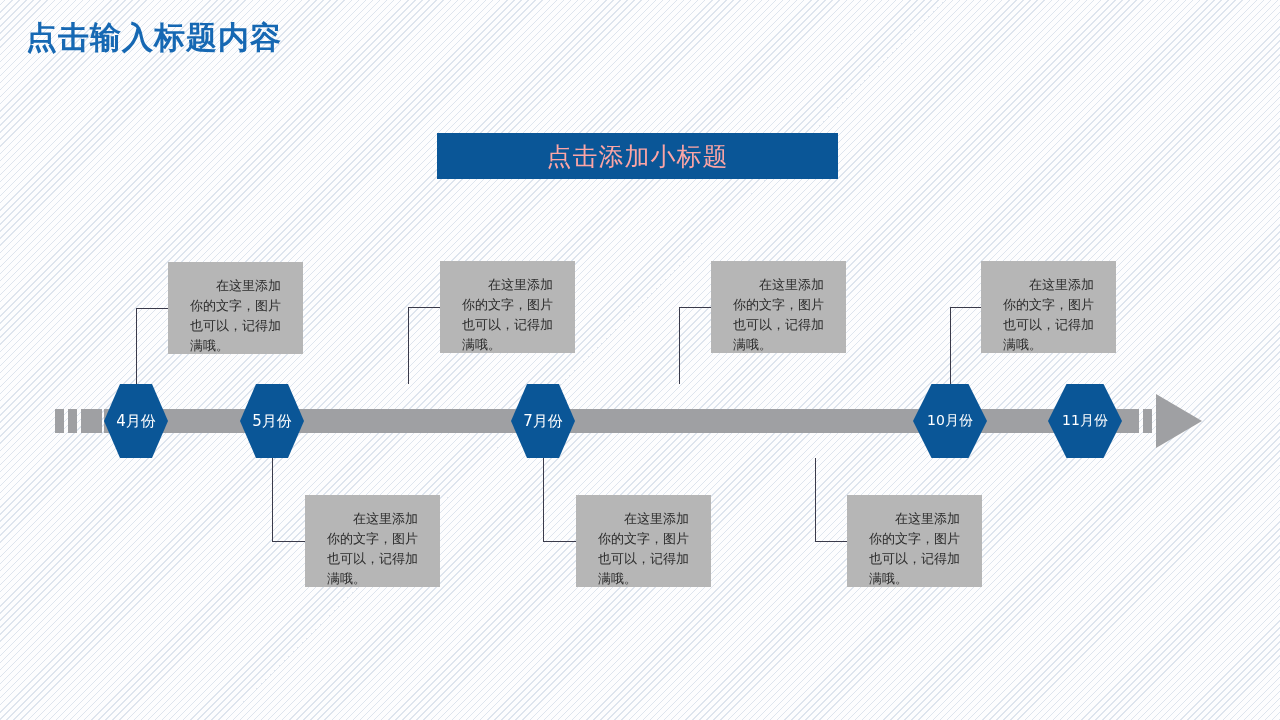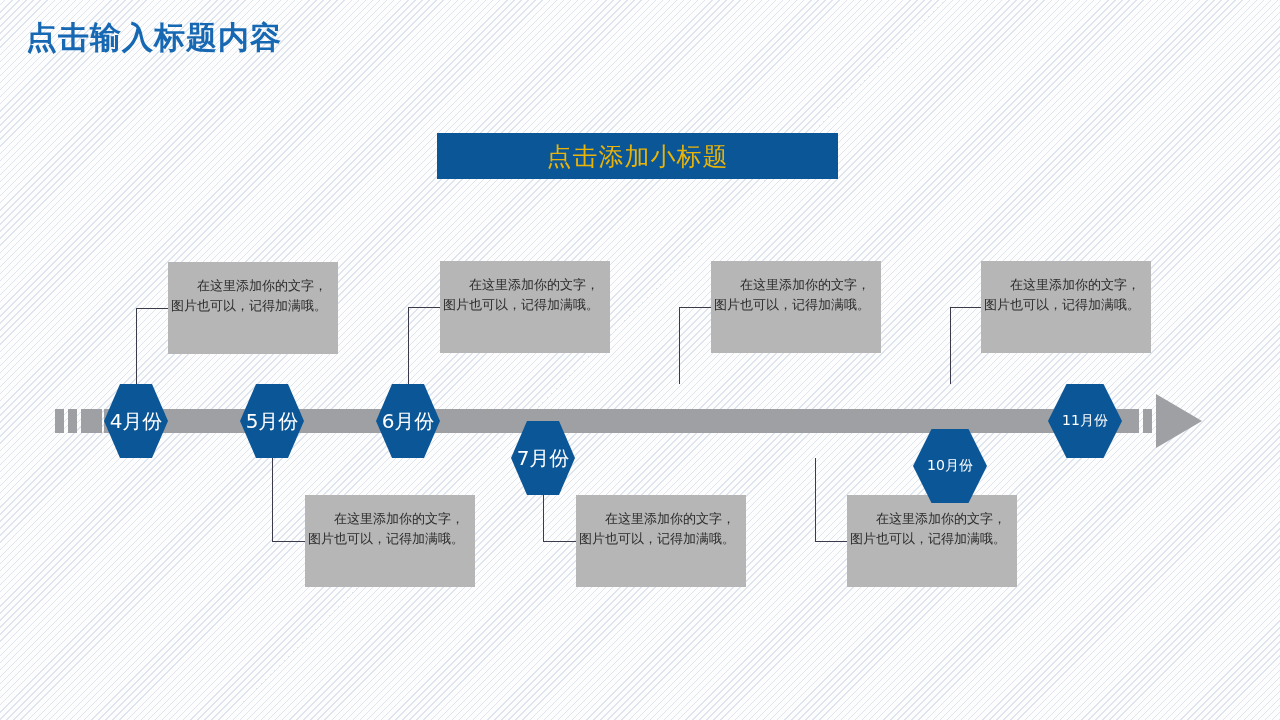--- a/index.html
+++ b/index.html
@@ -48,21 +48,21 @@
     left: 437px;
     top: 133px;
     width: 401px;
     height: 46px;
     background-color: #0a5697;
     display: flex;
     align-items: center;
     justify-content: center;
   }
   #subtitle-banner .banner-text {
-    color: #eab308;
+    color: #fca5a5;
     font-size: 25px;
     letter-spacing: 1px;
     white-space: nowrap;
   }
 
   
   .track-bar {
     position: absolute;
     top: 409px;
     height: 24px;
@@ -101,34 +101,34 @@
     width: 64px;
     height: 74px;
     background-color: #0a5697;
     clip-path: polygon(25% 0%, 75% 0%, 100% 50%, 75% 100%, 25% 100%, 0% 50%);
     display: flex;
     align-items: center;
     justify-content: center;
   }
   .hex .hex-label {
     color: #ffffff;
-    font-size: 20px;
+    font-size: 15px;
     white-space: nowrap;
   }
   .hex.wide { width: 74px; }
   .hex.wide .hex-label { font-size: 14px; }
 
   
   .note-box {
     position: absolute;
-    width: 170px;
+    width: 135px;
     height: 92px;
     background-color: #b6b6b6;
     box-sizing: border-box;
-    padding: 14px 10px 10px 3px;
+    padding: 14px 10px 10px 22px;
   }
   .note-box .note-text {
     display: block;
     color: #2b2b2b;
     font-size: 13px;
     line-height: 1.55;
     text-indent: 2em;
     text-align: left;
   }
 
@@ -206,26 +206,23 @@
   <div class="note-box" style="left:847px; top:495px;">
     <span class="note-text">在这里添加你的文字，图片也可以，记得加满哦。</span>
   </div>
 
   <div class="hex" style="left:104px; top:384px;">
     <span class="hex-label">4月份</span>
   </div>
   <div class="hex" style="left:240px; top:384px;">
     <span class="hex-label">5月份</span>
   </div>
-  <div class="hex" style="left:376px; top:384px;">
-    <span class="hex-label">6月份</span>
-  </div>
-  <div class="hex" style="left:511px; top:384px;margin-top:37px;">
+  <div class="hex" style="left:511px; top:384px;">
     <span class="hex-label">7月份</span>
   </div>
-  <div class="hex wide" style="left:913px; top:384px;margin-top:45px;">
+  <div class="hex wide" style="left:913px; top:384px;">
     <span class="hex-label">10月份</span>
   </div>
   <div class="hex wide" style="left:1048px; top:384px;">
     <span class="hex-label">11月份</span>
   </div>
 
 </div>
 
 </body></html>

